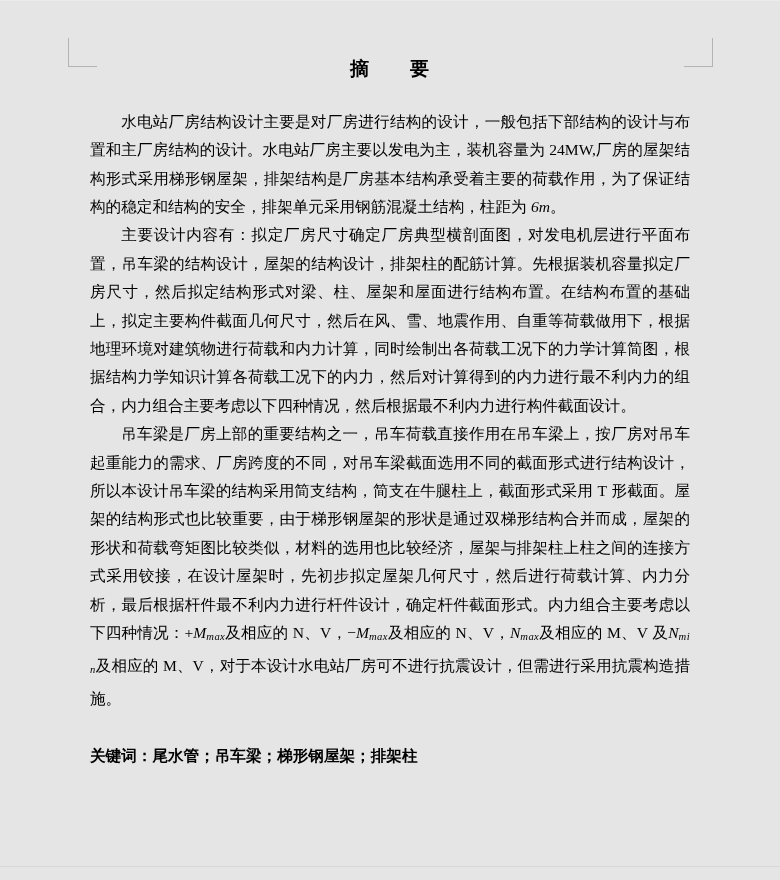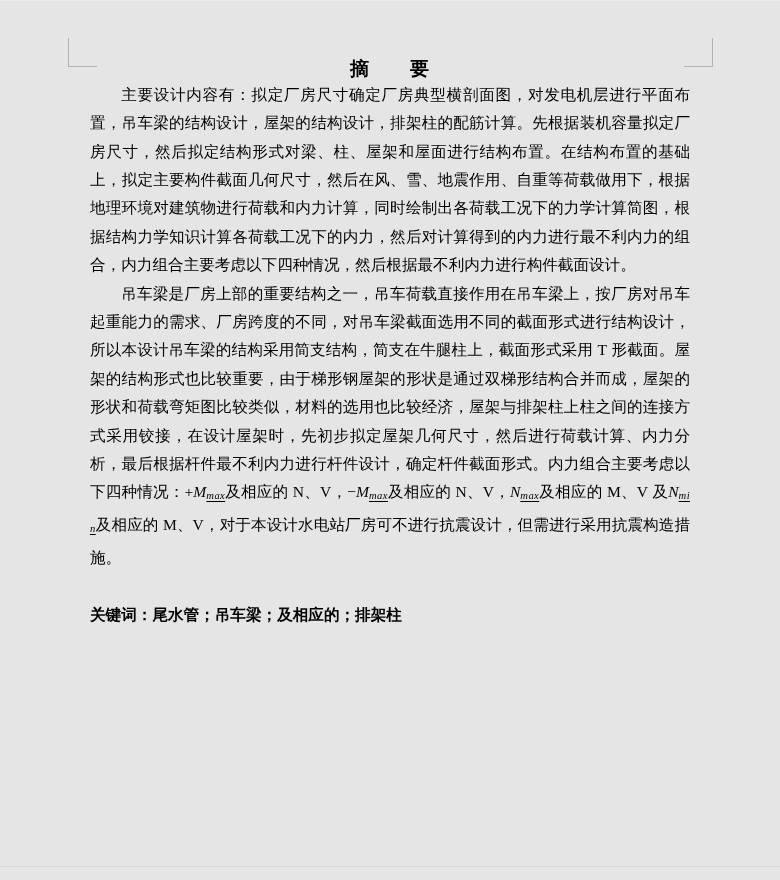--- a/index.html
+++ b/index.html
@@ -83,21 +83,20 @@
   .mathvar {
     font-family: "Liberation Serif", "DejaVu Serif", serif;
     font-style: italic;
   }
   .mathvar sub {
     font-family: "Liberation Serif", "DejaVu Serif", serif;
     font-style: italic;
     font-size: 0.68em;
     vertical-align: -0.22em;
     letter-spacing: 0.4px;
-    text-decoration: underline;
   }
   .mathup {
     font-family: "Liberation Serif", "DejaVu Serif", serif;
     font-style: normal;
   }
   .keywords {
     font-size: 15.6px;
     font-weight: 700;
     color: #000000;
     margin: 0;
@@ -113,24 +112,25 @@
 
   <div class="page-edge-top"></div>
 
   <div class="corner corner-tl"></div>
   <div class="corner corner-tr"></div>
 
   <div class="doc-body">
 
     <div class="doc-title">摘　　要</div>
 
+    <p class="para first" id="para-1"><span>水电站厂房结构设计主要是对厂房进行结构的设计，一般包括下部结构的设计与布置和主厂房结构的设计。水电站厂房主要以发电为主，装机容量为 </span><span class="serif">24MW,</span><span>厂房的屋架结构形式采用梯形钢屋架，排架结构是厂房基本结构承受着主要的荷载作用，为了保证结构的稳定和结构的安全，排架单元采用钢筋混凝土结构，柱距为 </span><span class="serif-i">6m</span><span>。</span></p>
 
     <p class="para" id="para-2"><span>主要设计内容有：拟定厂房尺寸确定厂房典型横剖面图，对发电机层进行平面布置，吊车梁的结构设计，屋架的结构设计，排架柱的配筋计算。先根据装机容量拟定厂房尺寸，然后拟定结构形式对梁、柱、屋架和屋面进行结构布置。在结构布置的基础上，拟定主要构件截面几何尺寸，然后在风、雪、地震作用、自重等荷载做用下，根据地理环境对建筑物进行荷载和内力计算，同时绘制出各荷载工况下的力学计算简图，根据结构力学知识计算各荷载工况下的内力，然后对计算得到的内力进行最不利内力的组合，内力组合主要考虑以下四种情况，然后根据最不利内力进行构件截面设计。</span></p>
 
     <p class="para" id="para-3"><span>吊车梁是厂房上部的重要结构之一，吊车荷载直接作用在吊车梁上，按厂房对吊车起重能力的需求、厂房跨度的不同，对吊车梁截面选用不同的截面形式进行结构设计，所以本设计吊车梁的结构采用简支结构，简支在牛腿柱上，截面形式采用 </span><span class="serif">T</span><span> 形截面。屋架的结构形式也比较重要，由于梯形钢屋架的形状是通过双梯形结构合并而成，屋架的形状和荷载弯矩图比较类似，材料的选用也比较经济，屋架与排架柱上柱之间的连接方式采用铰接，在设计屋架时，先初步拟定屋架几何尺寸，然后进行荷载计算、内力分析，最后根据杆件最不利内力进行杆件设计，确定杆件截面形式。内力组合主要考虑以下四种情况：</span><span class="mathup">+</span><span class="mathvar">M<sub>max</sub></span><span>及相应的 </span><span class="mathup">N、V</span><span>，</span><span class="mathup">−</span><span class="mathvar">M<sub>max</sub></span><span>及相应的 </span><span class="mathup">N、V</span><span>，</span><span class="mathvar">N<sub>max</sub></span><span>及相应的 </span><span class="mathup">M、V</span><span> 及</span><span class="mathvar">N<sub>mi n</sub></span><span>及相应的 </span><span class="mathup">M、V</span><span>，对于本设计水电站厂房可不进行抗震设计，但需进行采用抗震构造措施。</span></p>
 
-    <p class="keywords">关键词：尾水管；吊车梁；及相应的；排架柱</p>
+    <p class="keywords">关键词：尾水管；吊车梁；梯形钢屋架；排架柱</p>
 
   </div>
 
   <div class="page-edge-bottom"></div>
 
 </div>
 
 </body></html>

